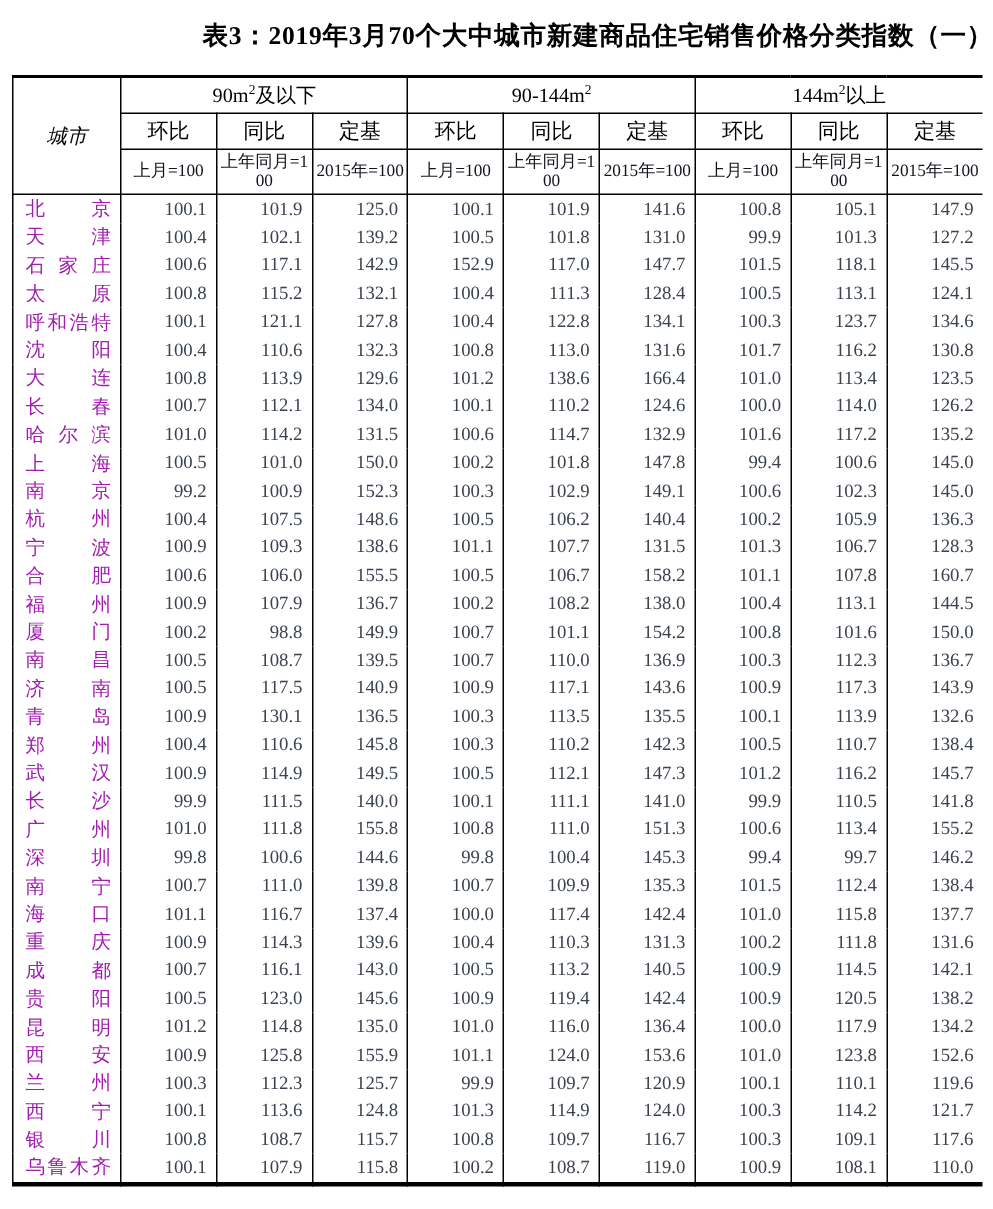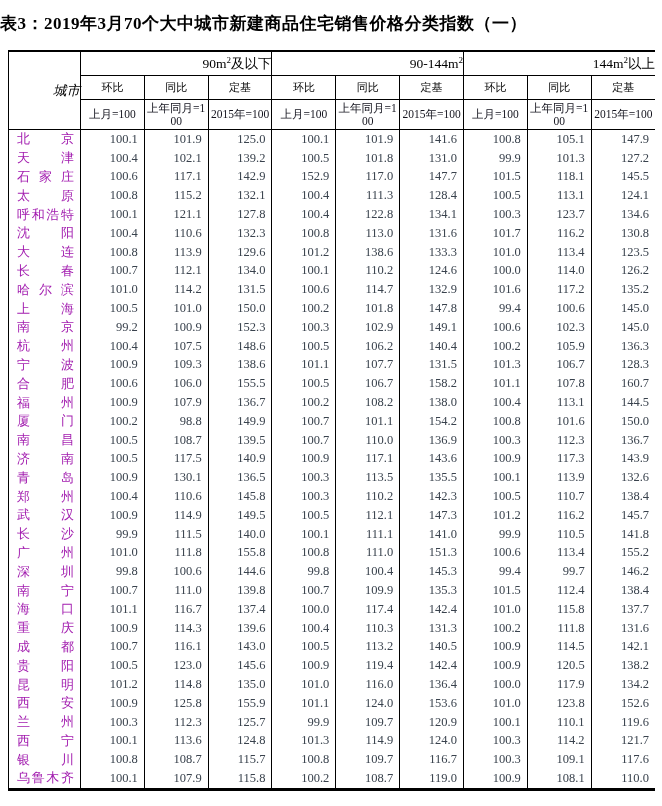--- a/index.html
+++ b/index.html
@@ -8,21 +8,21 @@
     background: #ffffff;
   }
   body {
     width: 662px;
     height: 806px;
     font-family: "Liberation Serif", "DejaVu Serif", serif;
     color: #000000;
     overflow: hidden;
   }
   .title {
-    text-align: left;
+    text-align: right;
     font-size: 17px;
     font-weight: bold;
     color: #000000;
     margin: 12px 0 0 0;
     letter-spacing: 0.5px;
   }
   table.idx {
     border-collapse: collapse;
     table-layout: fixed;
     width: 647px;
@@ -35,22 +35,22 @@
   thead th {
     border: 1px solid #000;
     font-weight: normal;
     text-align: center;
     vertical-align: middle;
     padding: 0;
     color: #000;
   }
   thead th:last-child { border-right: 0; }
   th.city-h { font-size: 14px; font-style: italic; }
-  tr.grp-row th { height: 23px; font-size: 13.5px; text-align: right; }
-  tr.metric-row th { height: 23px; font-size: 11px; margin-top: 12px; }
+  tr.grp-row th { height: 23px; font-size: 13.5px; }
+  tr.metric-row th { height: 23px; font-size: 14px; margin-top: 12px; }
   tr.base-row th {
     height: 29px;
     font-size: 11.5px;
     line-height: 13px;
     word-break: break-all;
     padding: 0 1px;
     color: #14141e;
   }
   sup { font-size: 9px; line-height: 0; }
   tbody td {
@@ -199,21 +199,21 @@
     <td class="num">116.2</td>
     <td class="num">130.8</td>
   </tr>
       <tr>
     <td class="city">大连</td>
     <td class="num">100.8</td>
     <td class="num">113.9</td>
     <td class="num">129.6</td>
     <td class="num">101.2</td>
     <td class="num">138.6</td>
-    <td class="num">133.3</td>
+    <td class="num">166.4</td>
     <td class="num">101.0</td>
     <td class="num">113.4</td>
     <td class="num">123.5</td>
   </tr>
       <tr>
     <td class="city">长春</td>
     <td class="num">100.7</td>
     <td class="num">112.1</td>
     <td class="num">134.0</td>
     <td class="num">100.1</td>

